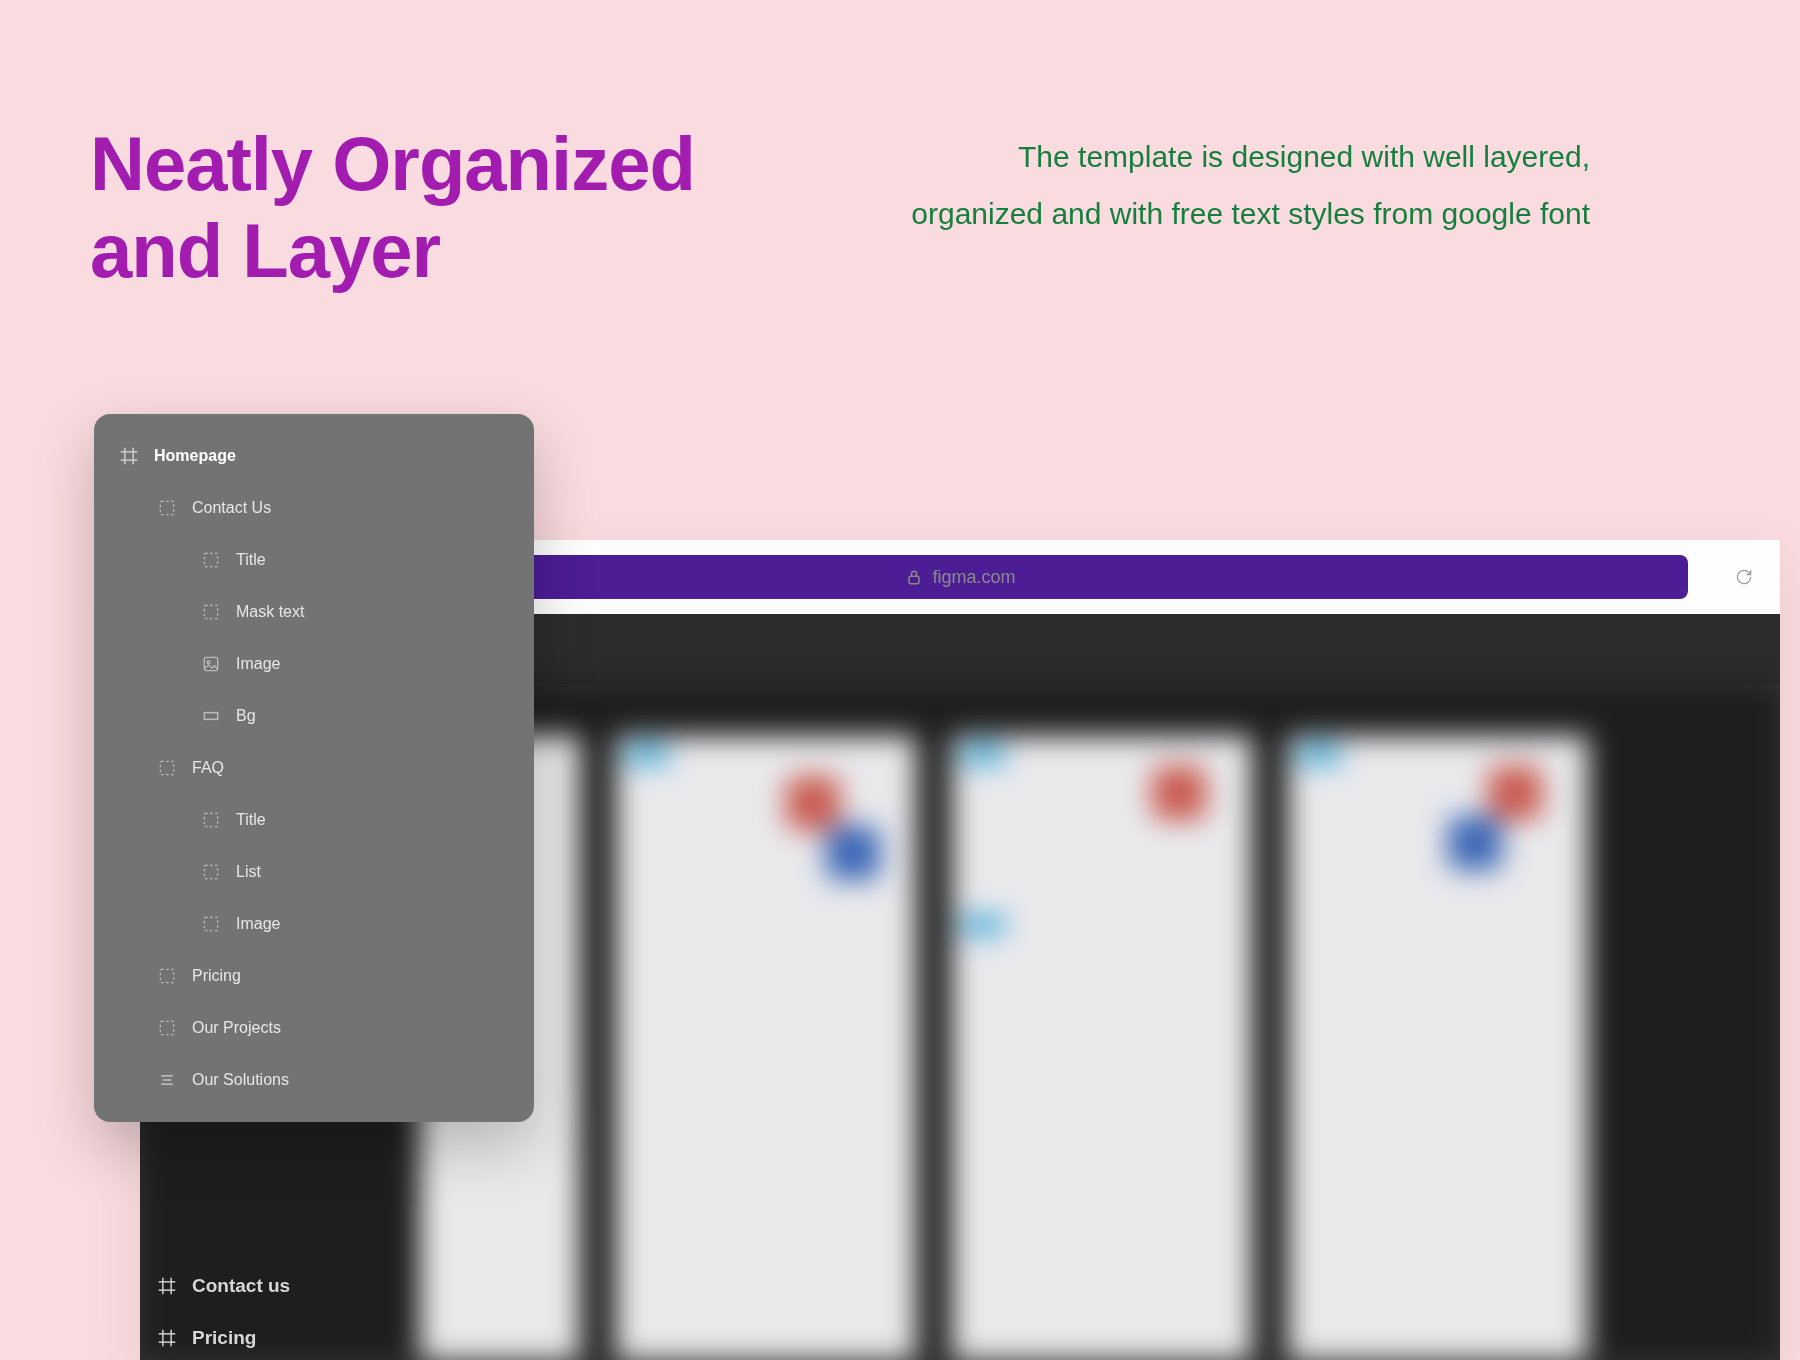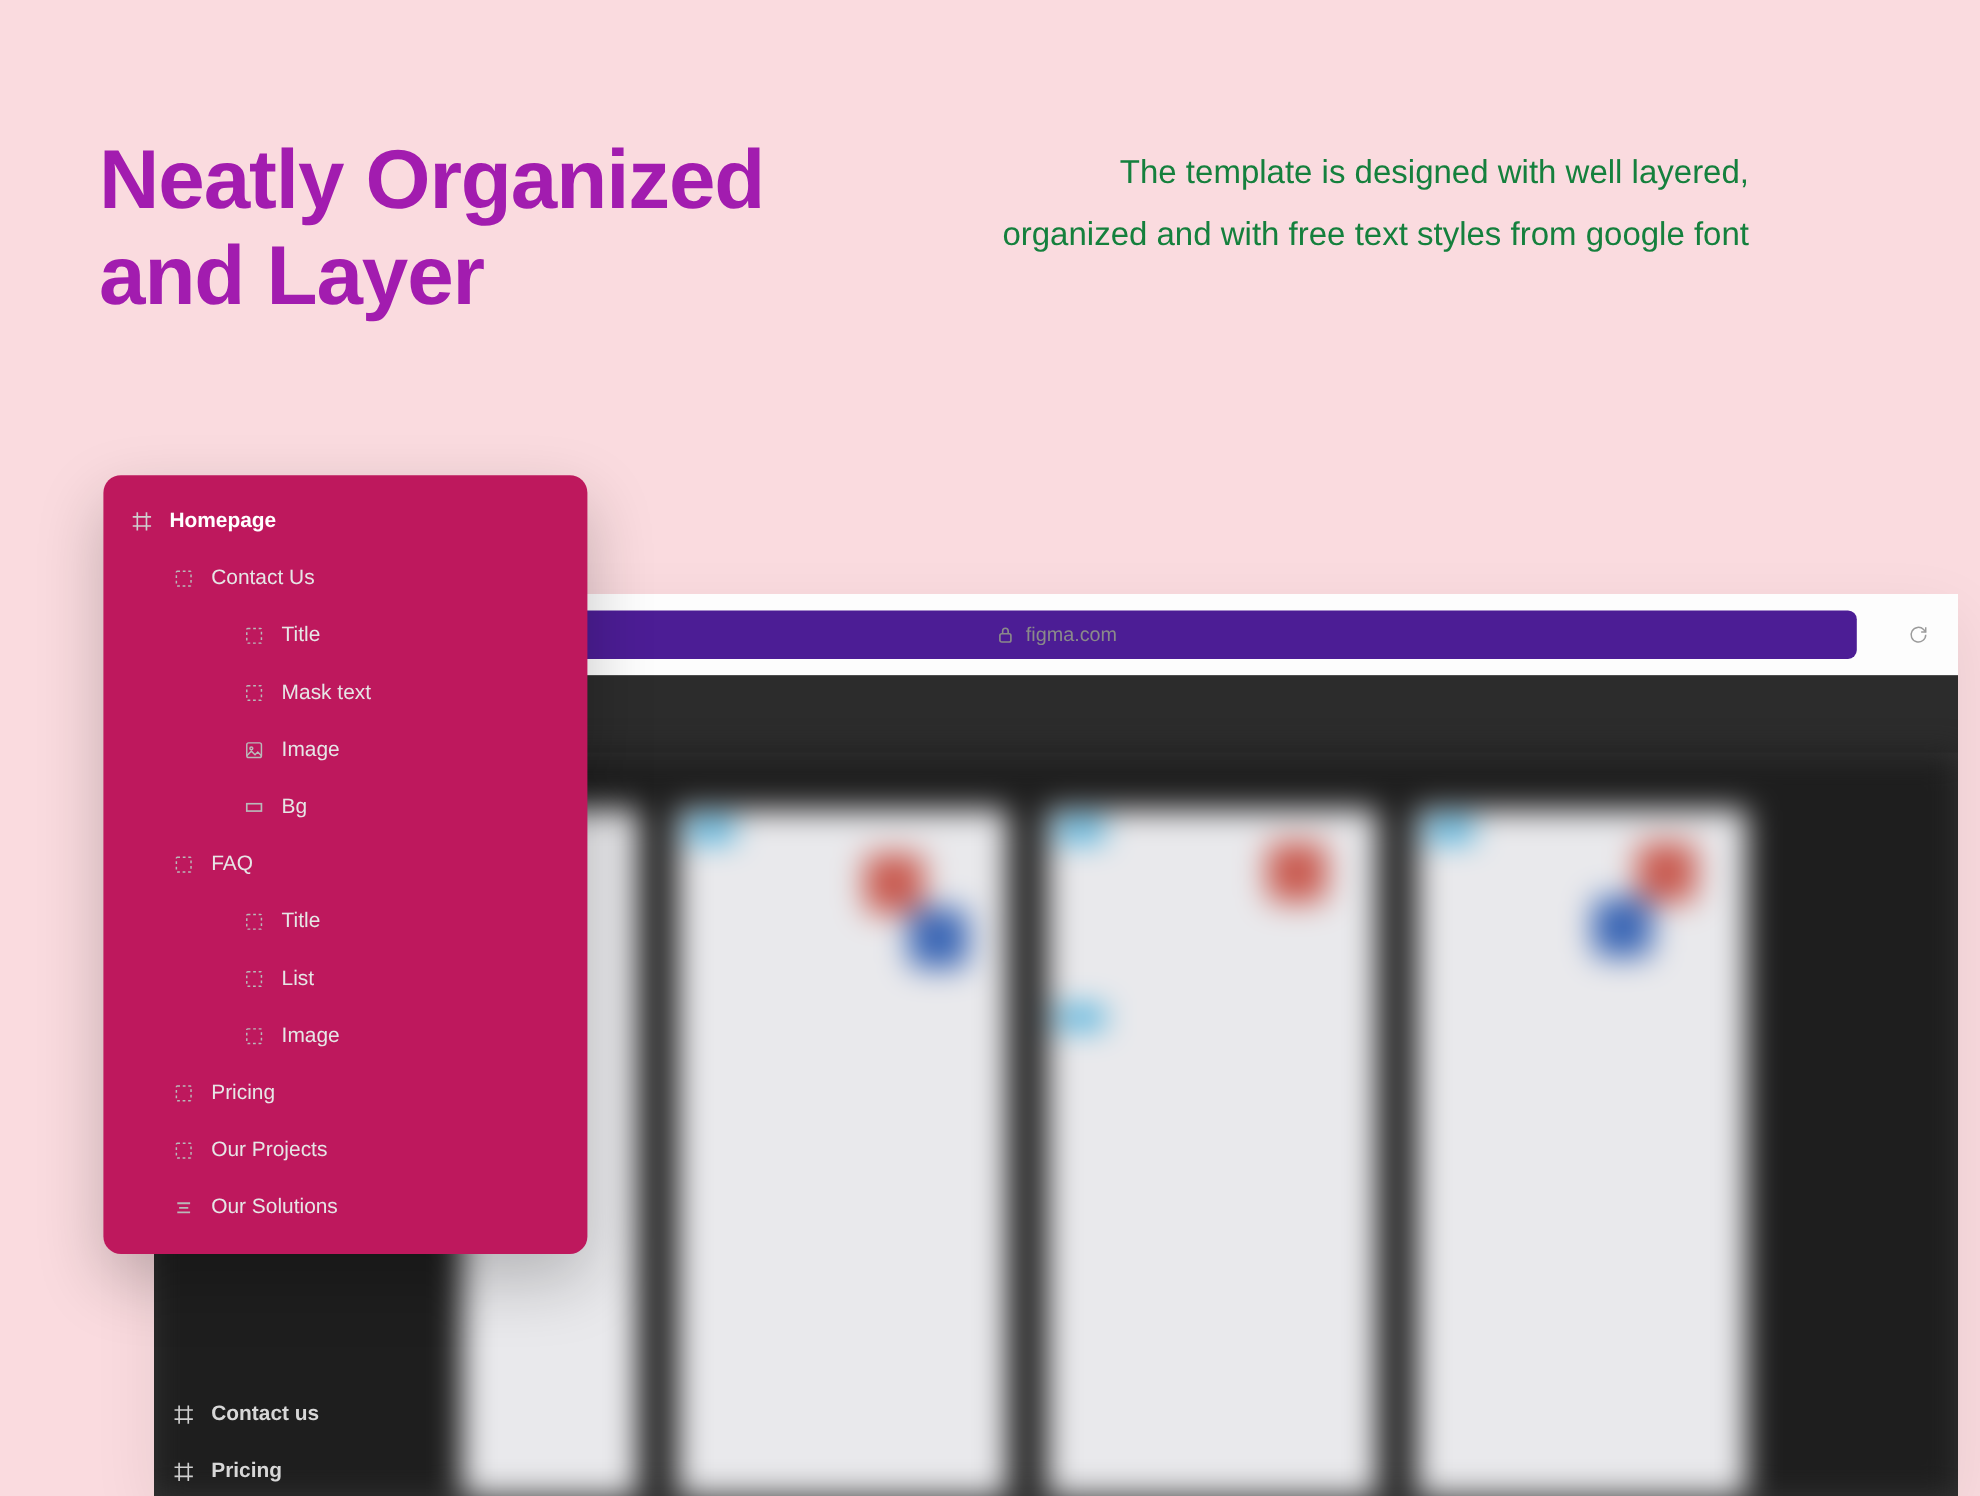--- a/index.html
+++ b/index.html
@@ -118,29 +118,29 @@
     flex:0 0 auto;
   }
   .bg-art.narrow { width:160px; }
   .bg-art .chip { position:absolute; background:#2aa3d8; width:42px;height:18px;border-radius:3px; }
   .bg-art .blob { position:absolute; width:54px;height:54px;background:#c95a4f;border-radius:10px; }
   .bg-art .blob.b2 { background:#3a66b5; }
 
   
   .layers-panel {
     position: absolute;
-    top: 432px;
+    top: 414px;
     left: 94px;
     width: 440px;
-    background: #be185d;
+    background: #737373;
     border-radius: 16px;
     padding: 16px 0;
     box-shadow: 0 24px 60px rgba(0,0,0,0.22);
     color: #e6e6e6;
-    font-size: 19px;
+    font-size: 16px;
   }
   .layer-row {
     display: flex;
     align-items: center;
     height: 52px;
     gap: 14px;
     padding-right: 20px;
     cursor: default;
   }
   .layer-row .icon-slot {
@@ -148,21 +148,21 @@
     height: 22px;
     display:flex;
     align-items:center;
     justify-content:center;
     flex: 0 0 22px;
     color:#b9b9b9;
   }
   .layer-row .label { white-space: nowrap; }
   .indent-0 { padding-left: 24px; font-weight:600; color:#fff; }
   .indent-1 { padding-left: 62px; }
-  .indent-2 { padding-left: 106px; margin-left: 20px; }
+  .indent-2 { padding-left: 106px; }
   .below-panel {
     position:absolute;
     top: 1260px;
     left: 94px;
     width:440px;
     color:#d7d7d7;
     font-size:19px;
     font-weight:600;
   }
   .below-panel .layer-row { padding-left:62px; gap:14px; height:52px; display:flex;align-items:center;}

